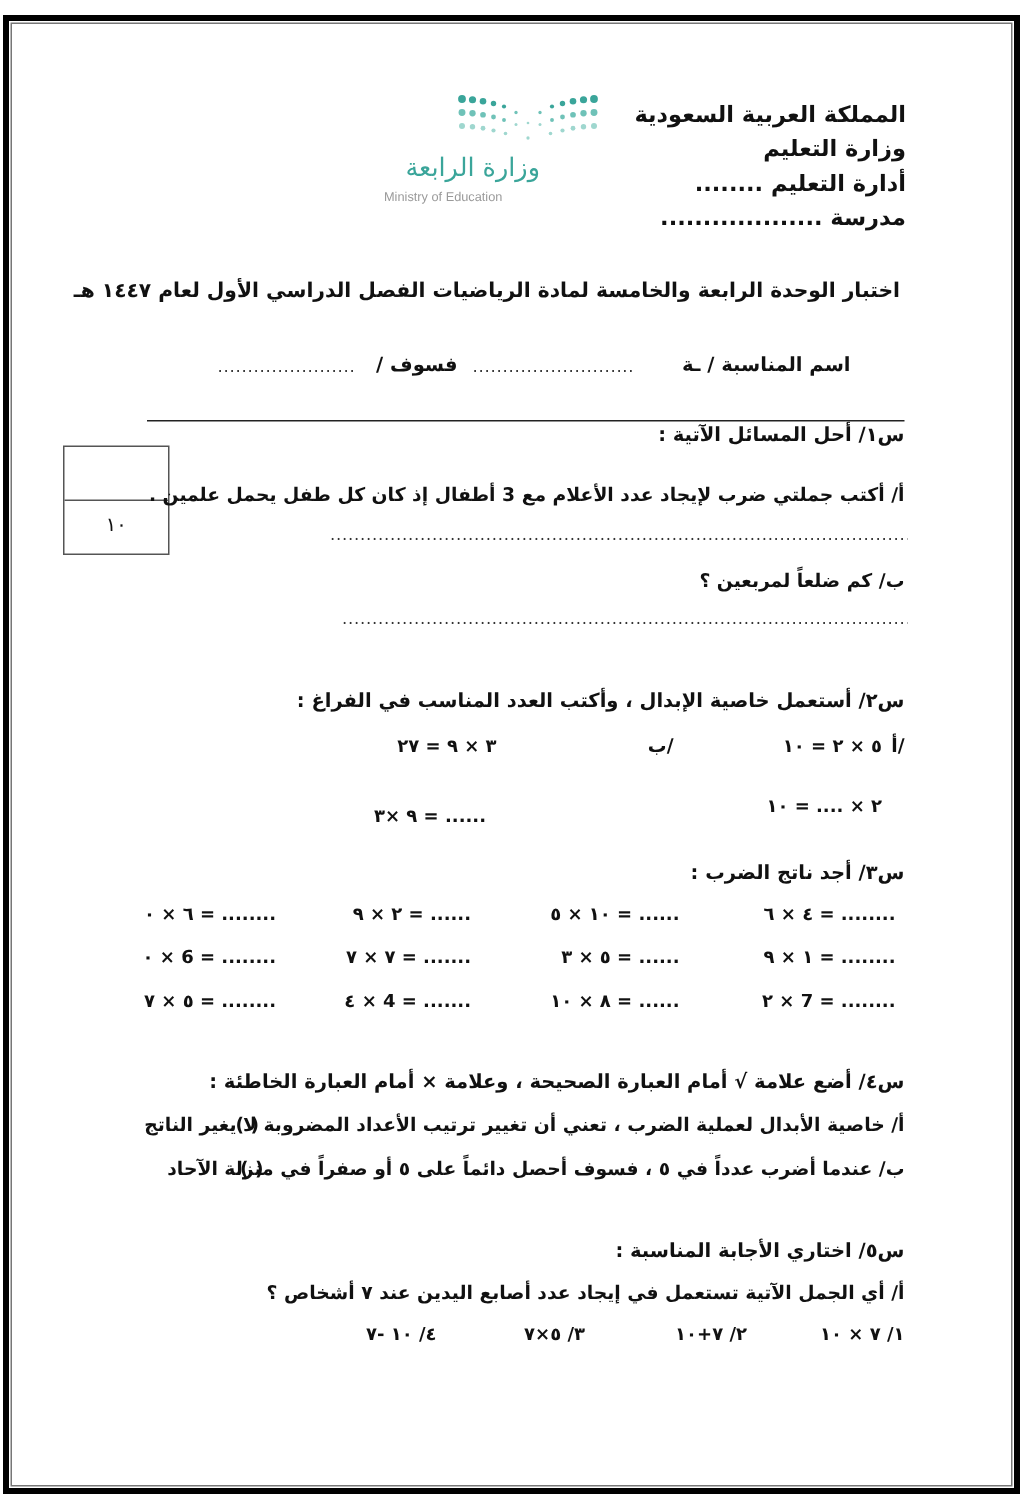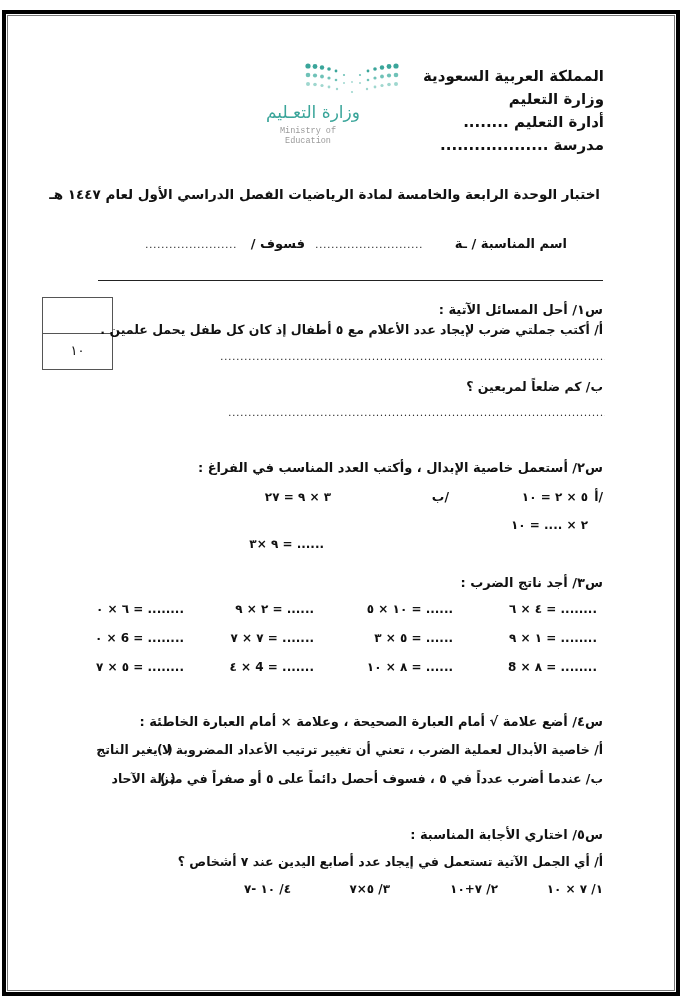--- a/index.html
+++ b/index.html
@@ -17,21 +17,21 @@
     border: 1px solid #777; box-sizing: border-box;
   }
   .abs { position: absolute; white-space: nowrap; }
   .rtl { direction: rtl; unicode-bidi: plaintext; }
 
   
   .hdr-line { font-size: 15px; font-weight: bold; line-height: 20px; text-align: right; right: 82px; }
   .logo { position: absolute; left: 256px; top: 58px; width: 150px; height: 90px; }
   .logo-dots { position: absolute; left: 48px; top: 4px; width: 96px; height: 36px; }
   .logo-ar { position: absolute; left: 0; top: 44px; width: 104px; text-align: right; font-size: 17px; color: #3aa59a; direction: rtl; }
-  .logo-en { position: absolute; left: 0; top: 68px; width: 104px; text-align: center; font-size: 8.5px; color: #9a9a9a; font-family: Liberation Mono, monospace; }
+  .logo-en { position: absolute; left: 0; top: 68px; width: 104px; text-align: left; font-size: 8.5px; color: #9a9a9a; font-family: Liberation Sans, sans-serif; }
 
   .title { font-size: 13.5px; font-weight: bold; }
   .q-title { font-size: 13px; font-weight: bold; }
   .q-text { font-size: 12.5px; font-weight: bold; }
   .dots { color: #333; letter-spacing: 0.5px; font-size: 11px; overflow: hidden; }
   .eq { font-size: 12px; font-weight: bold; }
 
   .sep { position: absolute; left: 98px; top: 280px; width: 505px; height: 0; border-top: 1.5px solid #222; }
 
   .score-box { position: absolute; left: 42px; top: 297px; width: 71px; height: 73px; border: 1px solid #555; box-sizing: border-box; }
@@ -87,65 +87,65 @@
       <circle cx="92" cy="22" r="2"></circle>
         <circle cx="85" cy="22.5" r="1.8"></circle>
         <circle cx="78" cy="23.5" r="1.6"></circle>
         <circle cx="71" cy="25" r="1.4"></circle>
         <circle cx="63" cy="27" r="1.2"></circle>
         <circle cx="56" cy="21" r="1"></circle>
       <circle cx="48" cy="30" r="1.1"></circle>
         <circle cx="48" cy="20" r="0.9"></circle>
     </g>
   </svg>
-  <div class="logo-ar">وزارة التعـليم</div>
+  <div class="logo-ar">وزارة الرابعة</div>
   <div class="logo-en">Ministry of Education</div>
 </div>
 
 <div class="abs rtl title" style="right:86px; top:186px;">اختبار الوحدة الرابعة والخامسة لمادة الرياضيات الفصل الدراسي الأول لعام ١٤٤٧ هـ</div>
 
 <div class="abs rtl q-title" style="right:119px; top:236px;">اسم المناسبة / ـة</div>
 <div class="abs dots" style="left:315px; top:238px; width:155px;">...........................</div>
 <div class="abs rtl q-title" style="right:381px; top:236px;">فسوف /</div>
 <div class="abs dots" style="left:145px; top:238px; width:110px;">.......................</div>
 
 <div class="sep"></div>
 
 <div class="score-box">
   <div class="score-top"></div>
   <div class="score-val">١٠</div>
 </div>
 
-<div class="abs rtl q-title" style="right:83px; top:302px;margin-left:46px;">س١/ أحل المسائل الآتية :</div>
-<div class="abs rtl q-text" style="right:83px; top:322px;">أ/ أكتب جملتي ضرب لإيجاد عدد الأعلام مع ٥ أطفال إذ كان كل طفل يحمل علمين .</div>
+<div class="abs rtl q-title" style="right:83px; top:283px;margin-left:46px;">س١/ أحل المسائل الآتية :</div>
+<div class="abs rtl q-text" style="right:83px; top:322px;">أ/ أكتب جملتي ضرب لإيجاد عدد الأعلام مع 3 أطفال إذ كان كل طفل يحمل علمين .</div>
 <div class="abs dots" style="left:220px; top:350px; width:385px;">.................................................................................................</div>
 <div class="abs rtl q-text" style="right:83px; top:379px;">ب/ كم ضلعاً لمربعين ؟</div>
 <div class="abs dots" style="left:228px; top:406px; width:377px;">.................................................................................................</div>
 
 <div class="abs rtl q-title" style="right:83px; top:460px;">س٢/ أستعمل خاصية الإبدال ، وأكتب العدد المناسب في الفراغ :</div>
 <div class="abs q-text" style="right:83px; top:489px;">أ/</div>
 <div class="abs rtl eq" style="right:98px; top:490px;">٥ × ٢ = ١٠</div>
-<div class="abs rtl eq" style="right:98px; top:518px;">٢ × .... = ١٠</div>
+<div class="abs rtl eq" style="right:98px; top:530px;">٢ × .... = ١٠</div>
 <div class="abs q-text" style="right:237px; top:489px;">ب/</div>
 <div class="abs rtl eq" style="right:355px; top:490px;">٣ × ٩ = ٢٧</div>
 <div class="abs rtl eq" style="right:362px; top:512px;margin-top:25px;">٩ ×٣ = ......</div>
 
 <div class="abs rtl q-title" style="right:83px; top:575px;">س٣/ أجد ناتج الضرب :</div>
 
 <div class="abs rtl eq" style="right:89px;  top:602px;">٤ × ٦ = ........</div>
 <div class="abs rtl eq" style="right:233px; top:602px;">١٠ × ٥ = ......</div>
 <div class="abs rtl eq" style="right:372px; top:602px;margin-left:28px;">٢ × ٩ = ......</div>
 <div class="abs rtl eq" style="right:502px; top:602px;">٦ × ٠ = ........</div>
 
 <div class="abs rtl eq" style="right:89px;  top:631px;">١ × ٩ = ........</div>
 <div class="abs rtl eq" style="right:233px; top:631px;">٥ × ٣ = ......</div>
 <div class="abs rtl eq" style="right:372px; top:631px;">٧ × ٧ = .......</div>
 <div class="abs rtl eq" style="right:502px; top:631px;">٠ × 6 = ........</div>
 
-<div class="abs rtl eq" style="right:89px;  top:660px;">8 × ٨ = ........</div>
+<div class="abs rtl eq" style="right:89px;  top:660px;">٢ × 7 = ........</div>
 <div class="abs rtl eq" style="right:233px; top:660px;">٨ × ١٠ = ......</div>
 <div class="abs rtl eq" style="right:372px; top:660px;">٤ × 4 = .......</div>
 <div class="abs rtl eq" style="right:502px; top:660px;">٥ × ٧ = ........</div>
 
 <div class="abs rtl q-title" style="right:83px; top:714px;">س٤/ أضع علامة √ أمام العبارة الصحيحة ، وعلامة × أمام العبارة الخاطئة :</div>
 <div class="abs rtl q-text" style="right:83px; top:742px;">أ/ خاصية الأبدال لعملية الضرب ، تعني أن تغيير ترتيب الأعداد المضروبة لا يغير الناتج</div>
 <div class="abs q-text" style="left:157px; top:742px;">(    )</div>
 <div class="abs rtl q-text" style="right:83px; top:771px;">ب/ عندما أضرب عدداً في ٥ ، فسوف أحصل دائماً على ٥ أو صفراً في منزلة الآحاد</div>
 <div class="abs q-text" style="left:160px; top:771px;">(     )</div>
 

